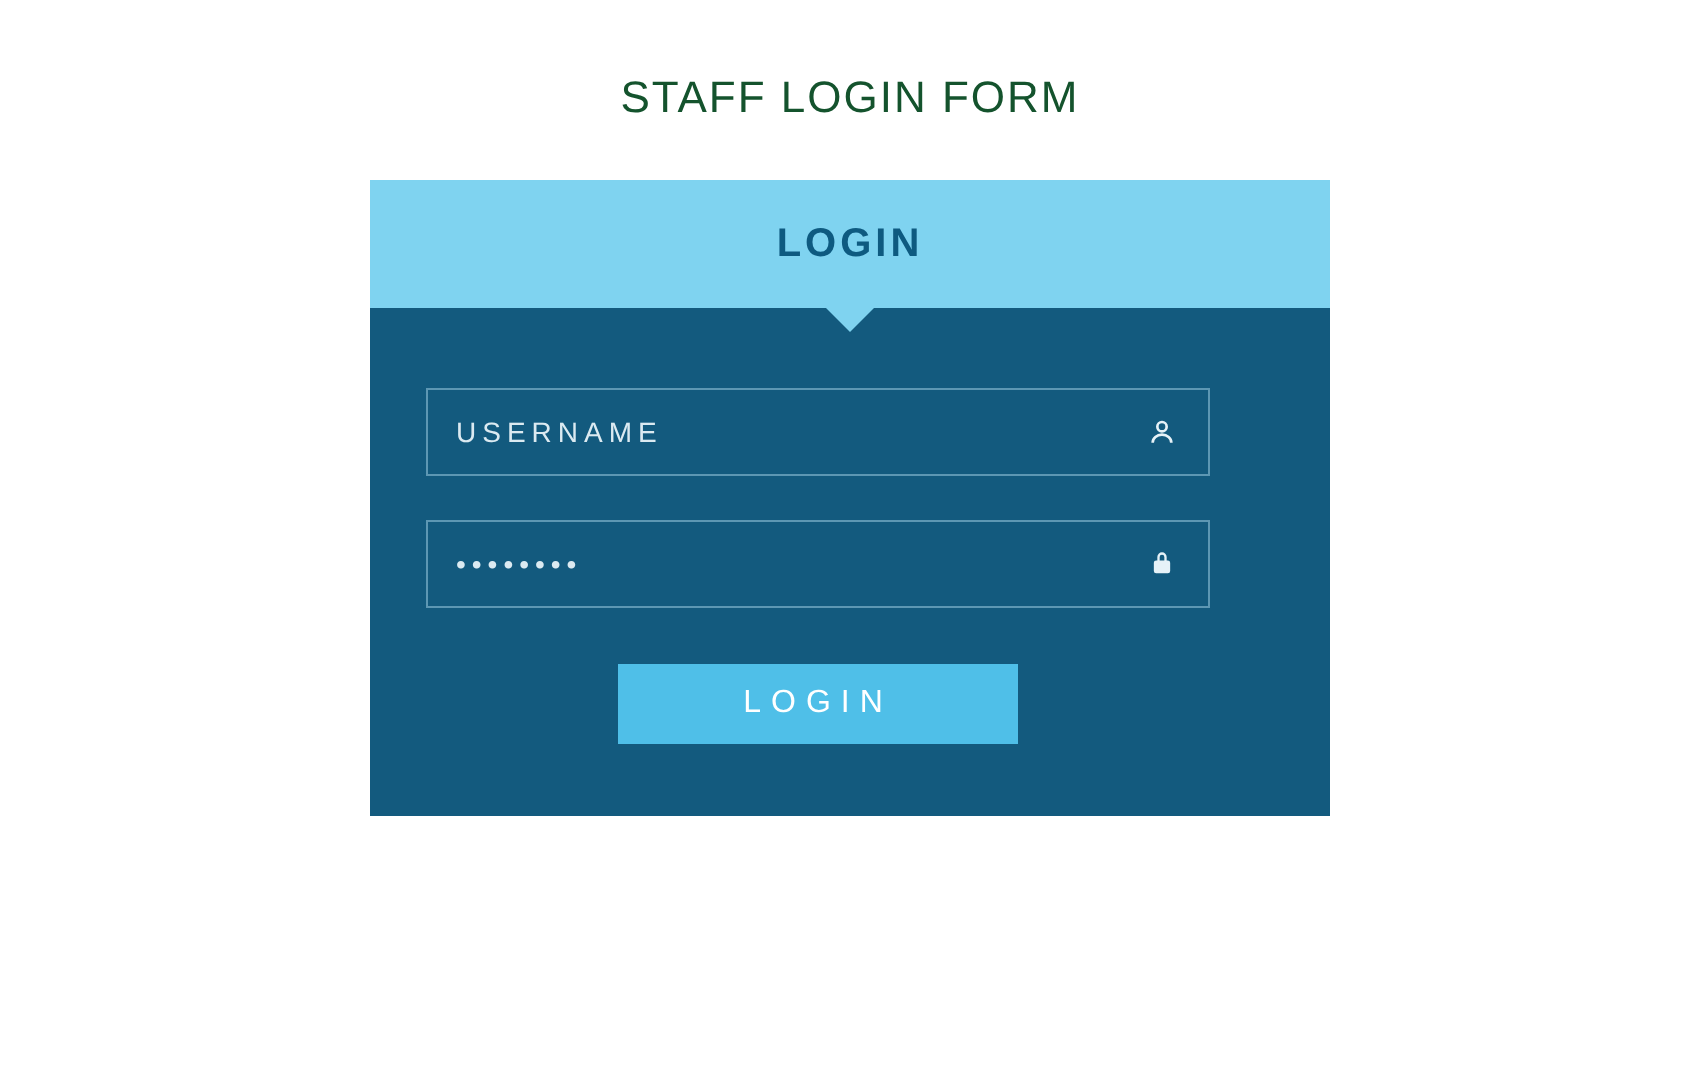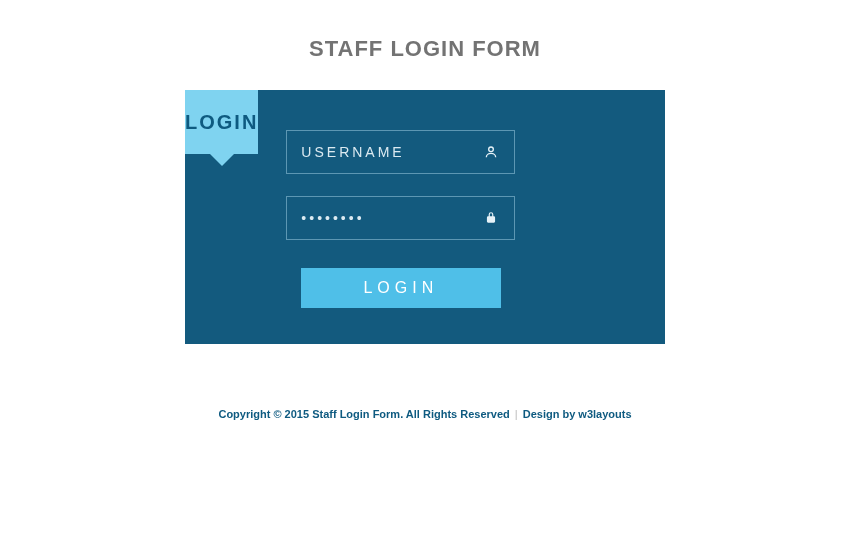--- a/index.html
+++ b/index.html
@@ -1,30 +1,30 @@
 <!DOCTYPE html>
 <html><head>
 <meta charset="utf-8">
 <style>
   * { box-sizing: border-box; margin: 0; padding: 0; }
   html, body { width: 850px; height: 540px; background: #fff; font-family: Arial, Helvetica, sans-serif; }
   .wrap { width: 850px; height: 540px; display: flex; flex-direction: column; align-items: center; }
   .page-title {
     margin-top: 36px;
     font-size: 22px;
-    font-weight: 700;
+    font-weight: 400;
     letter-spacing: 1px;
-    color: #737373;
+    color: #14532d;
   }
   .card {
     margin-top: 28px;
     width: 480px;
     background: #135a7e;
     display: flex;
-    flex-direction: row;
+    flex-direction: column;
   }
   .card-header {
     position: relative;
     background: #7fd3f0;
     height: 64px;
     display: flex;
     align-items: center;
     justify-content: center;
   }
   .card-header h2 {
@@ -131,18 +131,13 @@
           <svg viewBox="0 0 24 24" width="14" height="14" fill="currentColor">
             <path d="M12 2a4 4 0 0 0-4 4v3H7a2 2 0 0 0-2 2v7a2 2 0 0 0 2 2h10a2 2 0 0 0 2-2v-7a2 2 0 0 0-2-2h-1V6a4 4 0 0 0-4-4zm-2 4a2 2 0 1 1 4 0v3h-4V6z"></path>
           </svg>
         </span>
       </div>
 
       <button class="btn">LOGIN</button>
     </div>
   </div>
 
-  <div class="footer">
-    <span>Copyright © 2015 Staff Login Form. All Rights Reserved</span>
-    <span class="sep">|</span>
-    <span>Design by </span><a href="#">w3layouts</a>
-  </div>
 </div>
 
 </body></html>

